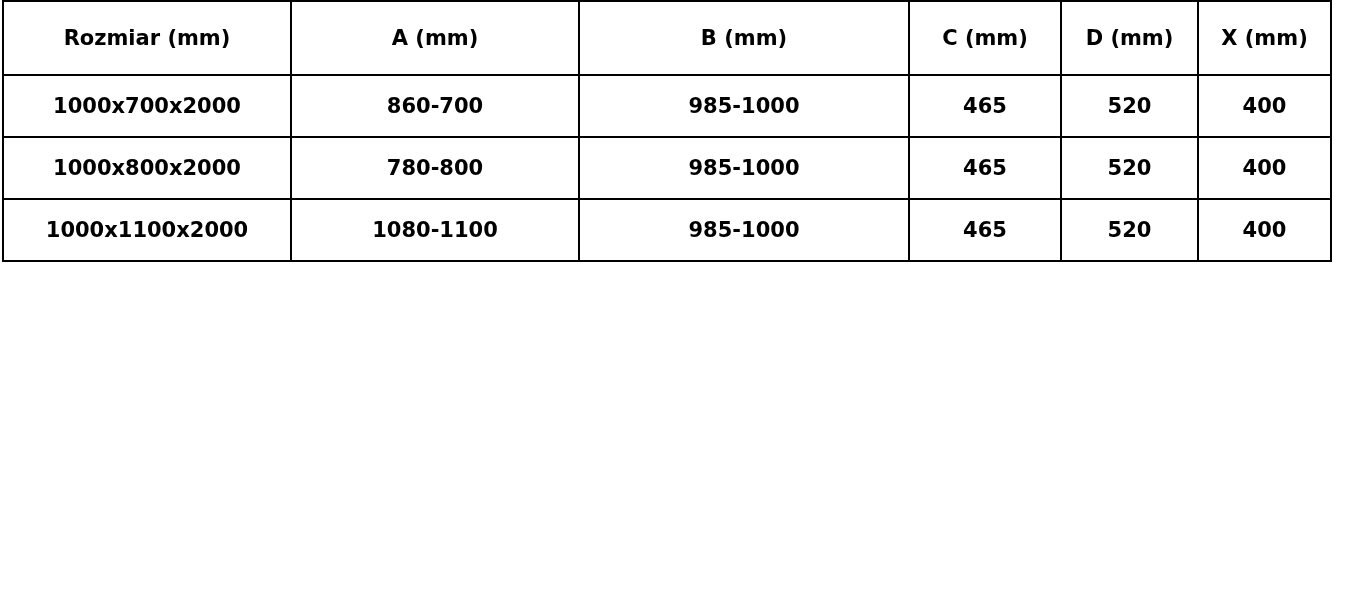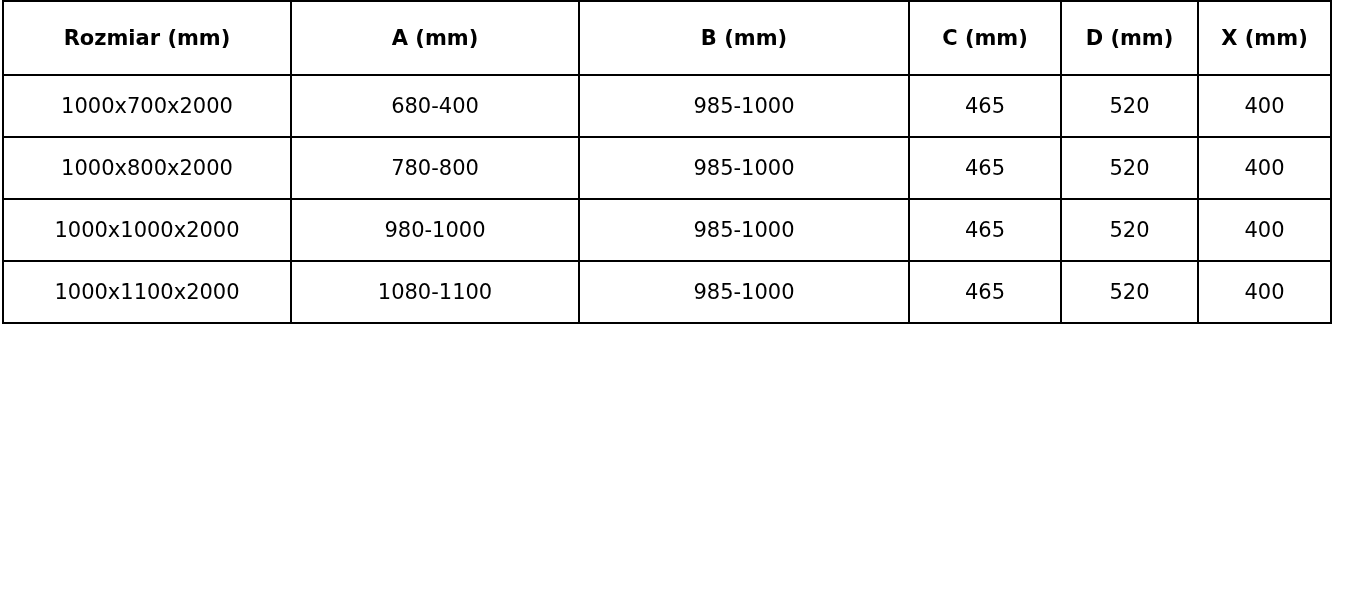--- a/index.html
+++ b/index.html
@@ -35,21 +35,21 @@
     padding: 4px 4px;
     box-sizing: border-box;
     white-space: nowrap;
   }
   table.spec-table thead th {
     font-weight: bold;
     font-size: 21px;
     height: 74px;
   }
   table.spec-table tbody td {
-    font-weight: normal;
+    font-weight: bold;
   }
   
   col.c0 { width: 288px; }
   col.c1 { width: 288px; }
   col.c2 { width: 330px; }
   col.c3 { width: 152px; }
   col.c4 { width: 137px; }
   col.c5 { width: 133px; }
 </style>
 </head>
@@ -71,37 +71,29 @@
         <th>A (mm)</th>
         <th>B (mm)</th>
         <th>C (mm)</th>
         <th>D (mm)</th>
         <th>X (mm)</th>
       </tr>
     </thead>
     <tbody>
       <tr>
         <td>1000x700x2000</td>
-        <td>680-400</td>
+        <td>860-700</td>
         <td>985-1000</td>
         <td>465</td>
         <td>520</td>
         <td>400</td>
       </tr>
       <tr>
         <td>1000x800x2000</td>
         <td>780-800</td>
-        <td>985-1000</td>
-        <td>465</td>
-        <td>520</td>
-        <td>400</td>
-      </tr>
-      <tr>
-        <td>1000x1000x2000</td>
-        <td>980-1000</td>
         <td>985-1000</td>
         <td>465</td>
         <td>520</td>
         <td>400</td>
       </tr>
       <tr>
         <td>1000x1100x2000</td>
         <td>1080-1100</td>
         <td>985-1000</td>
         <td>465</td>

